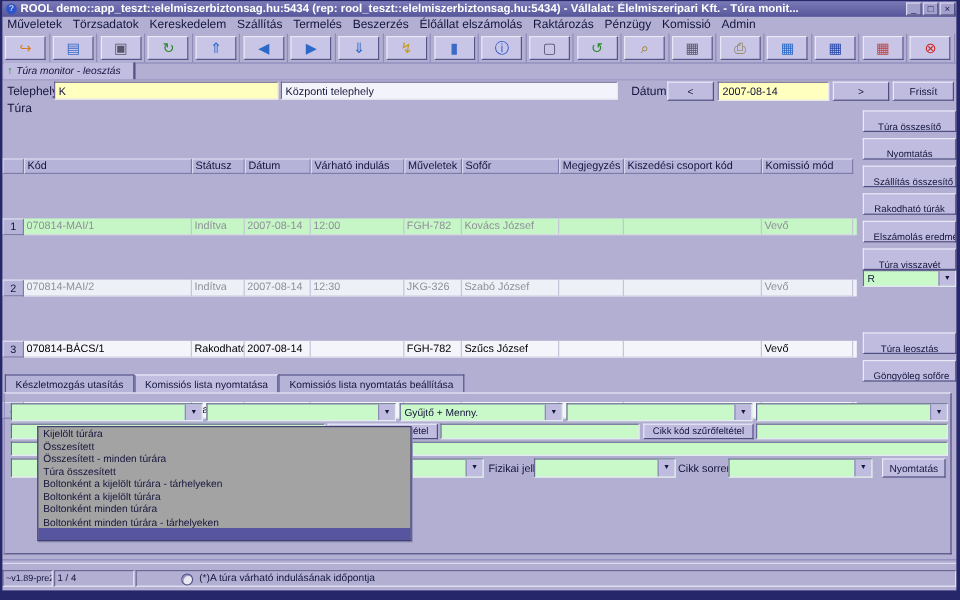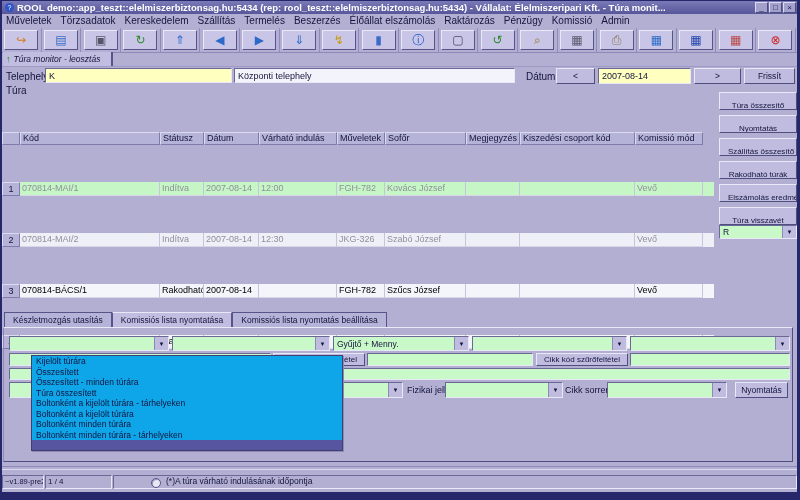--- a/index.html
+++ b/index.html
@@ -69,21 +69,21 @@
     border-color:#dcdaf0 #7f7cab #7f7cab #dcdaf0;font-size:9px;color:#14143c;
     padding:0 2px;white-space:nowrap;overflow:hidden;line-height:11px;}
   .cc{box-sizing:border-box;border-right:1px solid #c6c4da;border-bottom:1px solid #d8d7e6;
     font-size:9px;padding:0 2px;white-space:nowrap;overflow:hidden;line-height:13px;}
   .numc{box-sizing:border-box;background:#b6b3d8;border:1px solid;
     border-color:#dcdaf0 #7f7cab #7f7cab #dcdaf0;text-align:center;font-size:9px;
     color:#14143c;line-height:12px;}
   .c0{width:18px;flex:0 0 auto;}.c1{width:140px;flex:0 0 auto;}.c2{width:44px;flex:0 0 auto;}
   .c3{width:55px;flex:0 0 auto;}.c4{width:78px;flex:0 0 auto;}.c5{width:48px;flex:0 0 auto;}
   .c6{width:81px;flex:0 0 auto;}.c7{width:54px;flex:0 0 auto;}.c8{width:115px;flex:0 0 auto;}
-  .c9{width:68px;flex:0 0 auto;}
+  .c9{width:76px;flex:0 0 auto;}
   .grid-row.started-selected{background:#c6f6c6;color:#8f909a;}
   .grid-row.started{background:#eef0f7;color:#8f909a;}
   .grid-row.normal{background:#f4f4fb;color:#000;}
 
   
   #side-buttons,#side-buttons2{position:absolute;left:719px;width:78px;}
   #side-buttons{top:92px;}
   #side-buttons2{top:277px;}
   .sbtn{display:block;width:78px;height:14px;margin-bottom:5px;background:#bfbce0;
     border:1px solid;border-color:#e9e8f6 #4e4e80 #4e4e80 #e9e8f6;box-sizing:border-box;
@@ -98,21 +98,21 @@
 
   
   #panel{position:absolute;left:3px;top:327px;width:790px;height:135px;
     border:1px solid;border-color:#e9e8f6 #4e4e80 #4e4e80 #8d8ab8;box-sizing:border-box;}
   .plabel{position:absolute;font-size:9px;color:#14143c;white-space:nowrap;}
   .plaque{position:absolute;box-sizing:border-box;background:#bfbce0;border:1px solid;
     border-color:#e9e8f6 #4e4e80 #4e4e80 #e9e8f6;font-size:8px;color:#14143c;
     text-align:center;white-space:nowrap;overflow:hidden;line-height:11px;}
 
   
-  #dd-list{position:absolute;left:27px;top:27px;width:310px;background:#0ea5e9;
+  #dd-list{position:absolute;left:27px;top:27px;width:310px;background:#a3a3a3;
     border:1px solid #404070;z-index:10;box-shadow:1px 1px 0 #8d8ab8;}
   .dd-item{font-size:8.5px;color:#14143c;line-height:10.5px;padding-left:4px;white-space:nowrap;}
   #dd-list-sel{height:10px;background:#57559f;}
 
   
   #status-sep{position:absolute;left:2px;right:3px;top:466px;height:2px;
     border-top:1px solid #8d8ab8;border-bottom:1px solid #dcdaf0;}
   #statusbar{position:absolute;left:2px;right:3px;top:475px;height:15px;}
   .scell{position:absolute;top:0;height:14px;box-sizing:border-box;border:1px solid;
     border-color:#6b6896 #e9e8f6 #e9e8f6 #6b6896;font-size:8px;color:#14143c;
@@ -370,20 +370,25 @@
       <button class="sbtn">Nyomtatás</button>
       <button class="sbtn">Szállítás összesítő</button>
       <button class="sbtn">Rakodható túrák</button>
       <button class="sbtn">Elszámolás eredmény</button>
       <button class="sbtn">Túra visszavét</button>
     </div>
   <div class="dd" style="left:719px;top:225px;width:78px;height:14px;">
     <span class="dd-val">R</span>
     <span class="dd-btn">▼</span>
   </div>
+  <div id="side-buttons2">
+
+  <button class="sbtn">Túra leosztás</button>
+      <button class="sbtn">Göngyöleg sofőre</button>
+    </div>
 
   <div id="bottom-tabs">
 
   <div class="btab">Készletmozgás utasítás</div>
       <div class="btab active">Komissiós lista nyomtatása</div>
       <div class="btab">Komissiós lista nyomtatás beállítása</div>
     </div>
 
   <div id="panel">
 

